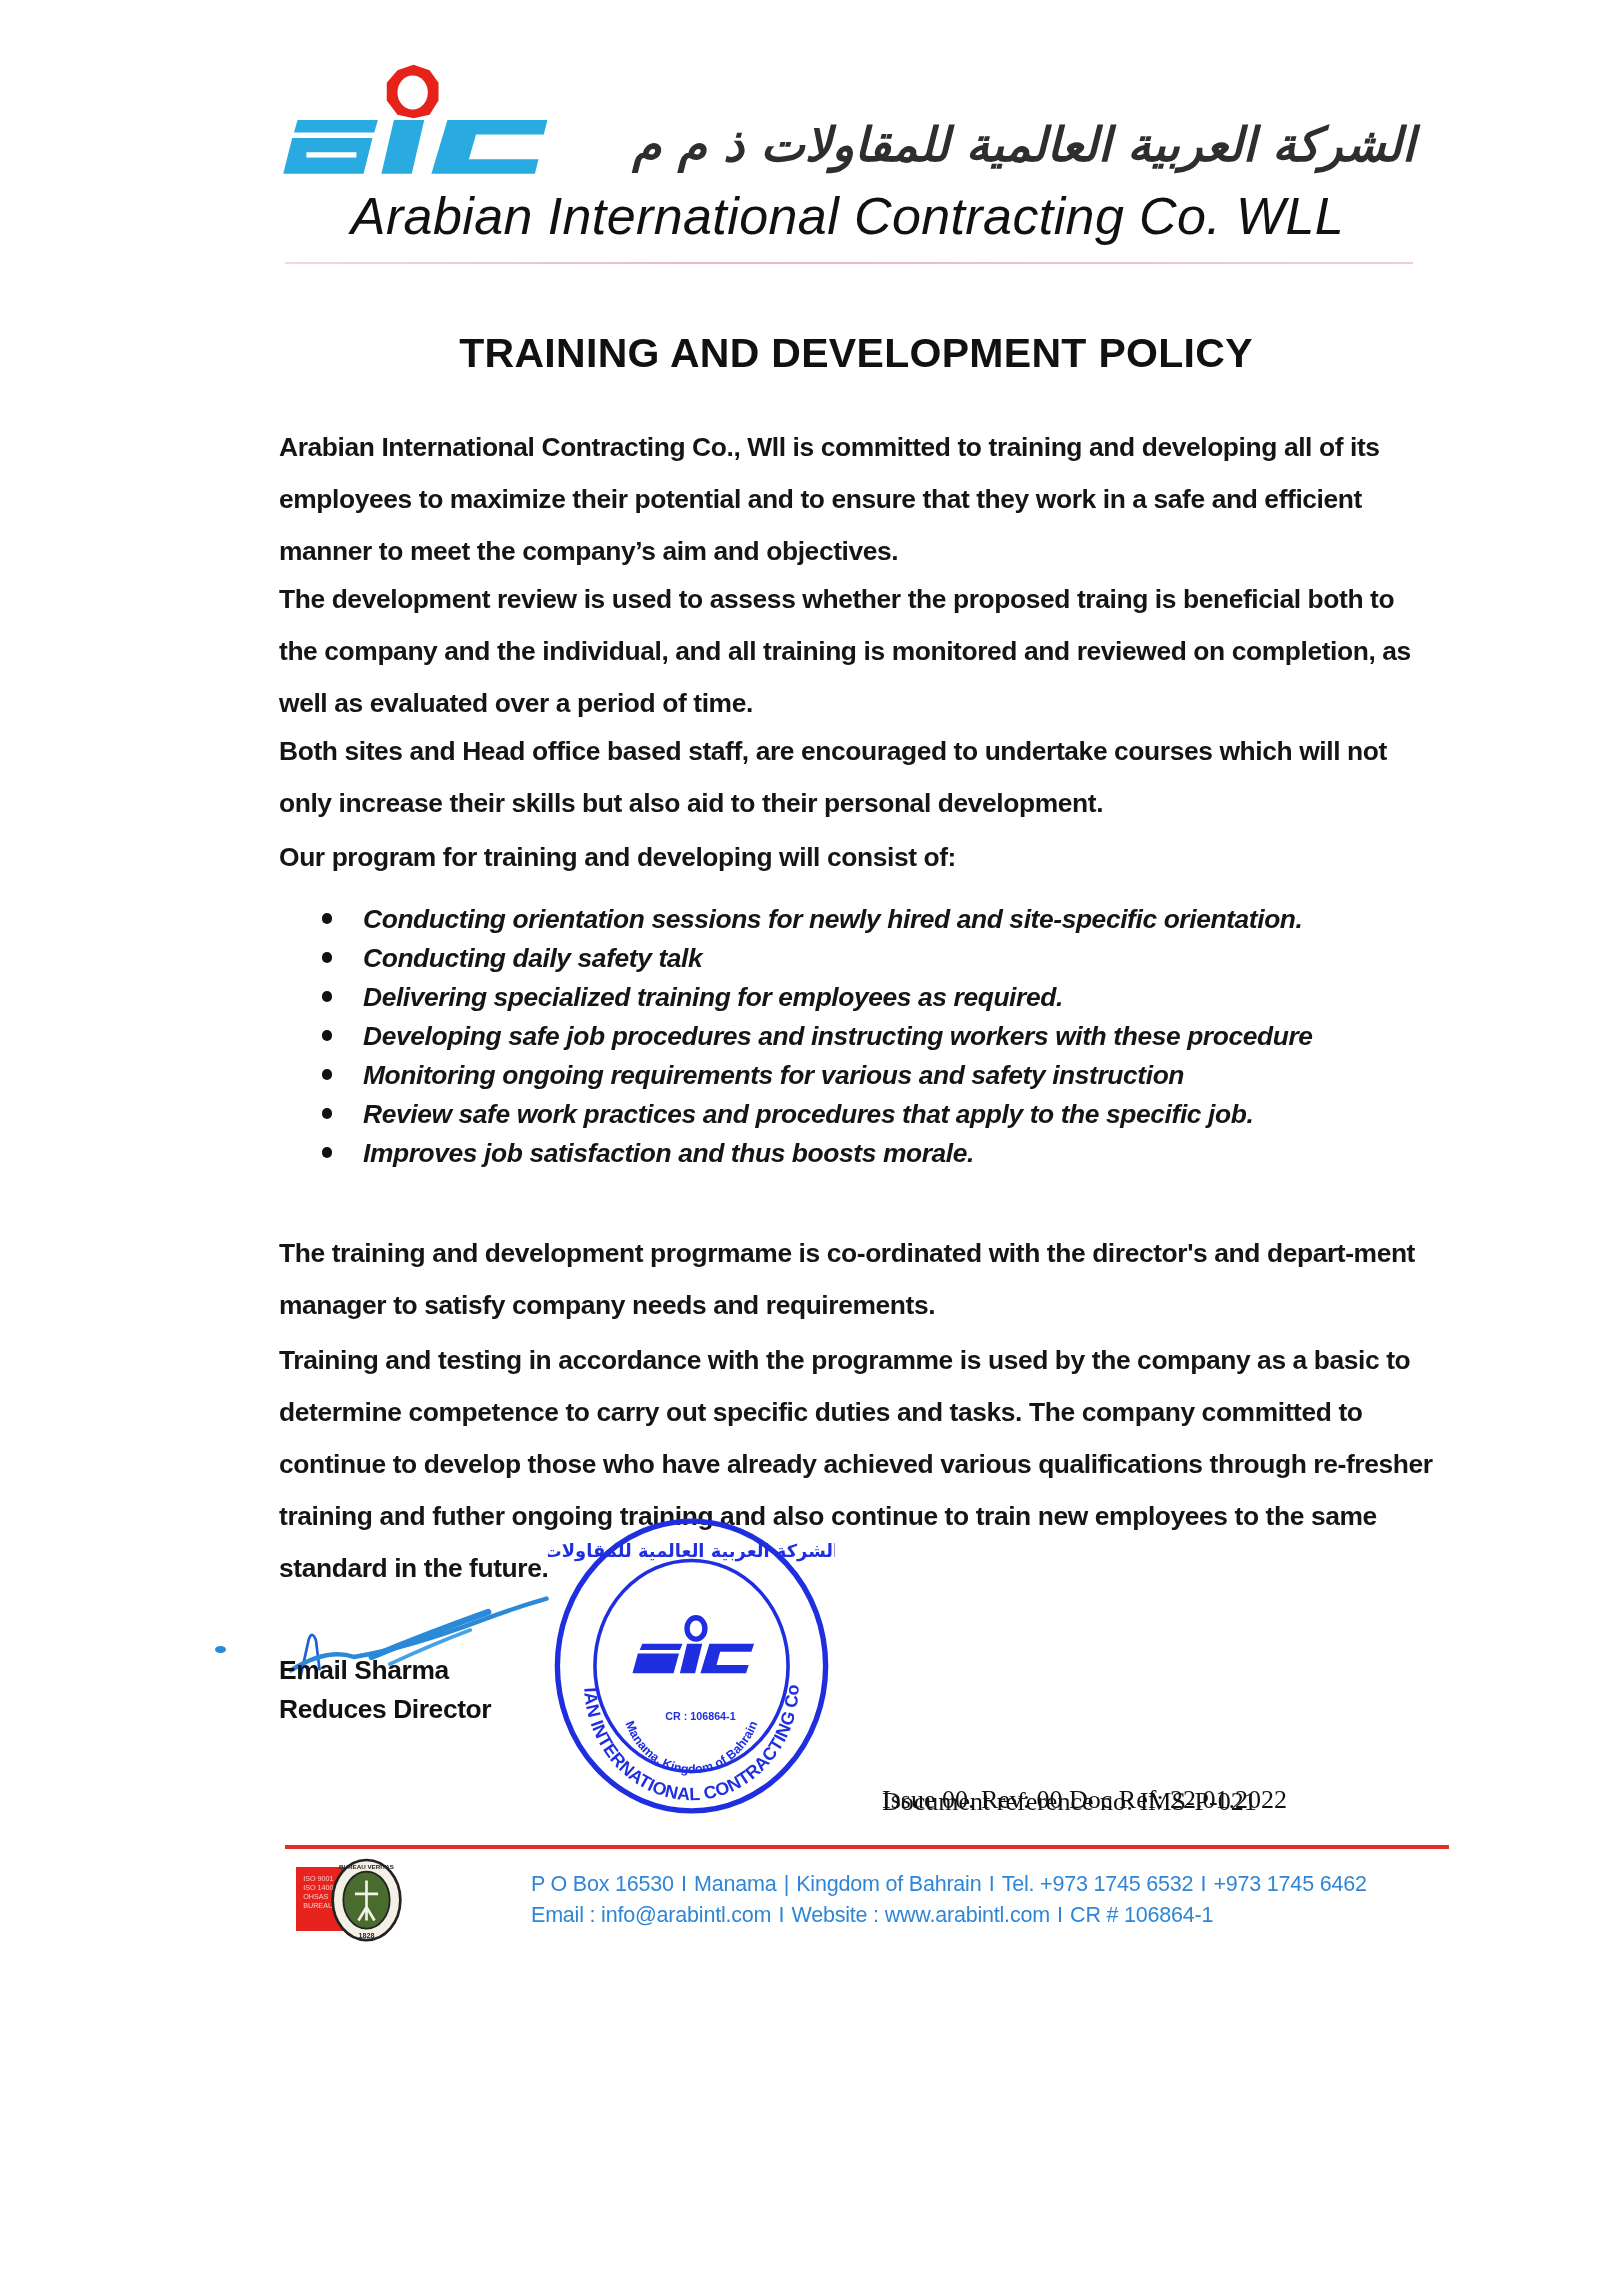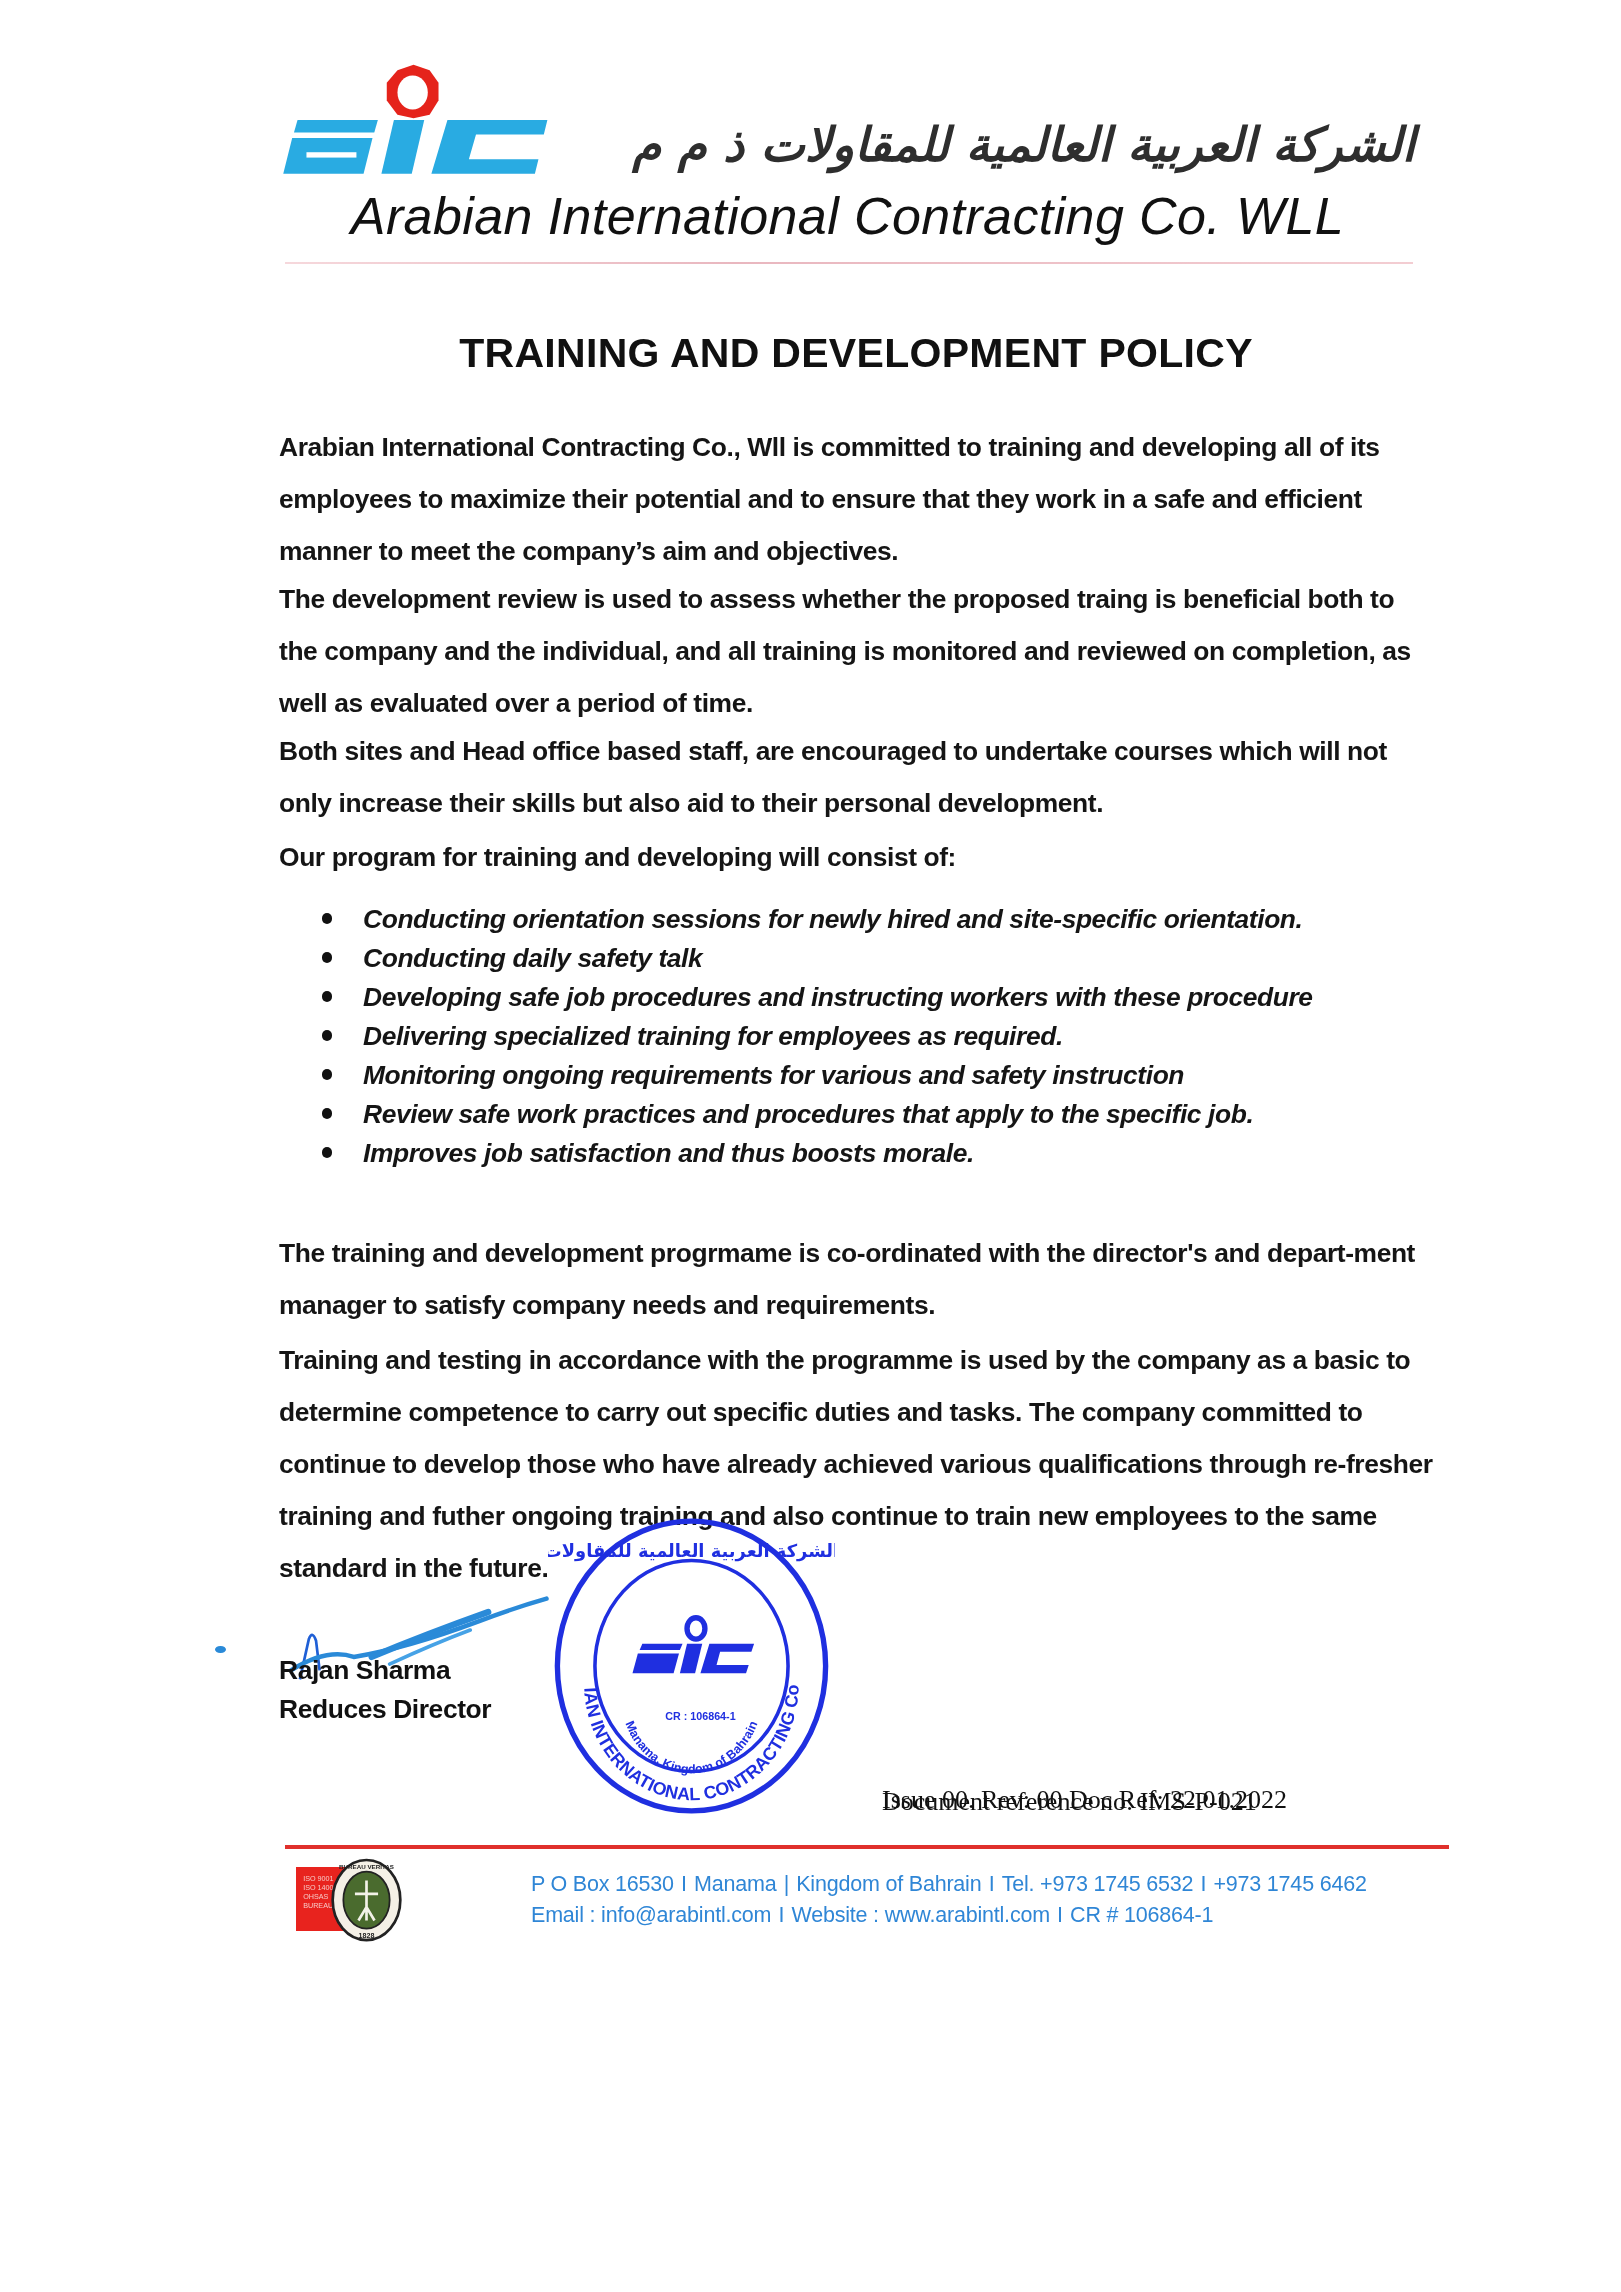--- a/index.html
+++ b/index.html
@@ -81,40 +81,40 @@
 <div id="title" class="abs">TRAINING AND DEVELOPMENT POLICY</div>
 
 <div id="p1" class="abs para">Arabian International Contracting Co., Wll is committed to training and developing all of its employees to maximize their potential and to ensure that they work in a safe and efficient manner to meet the company’s aim and objectives.</div>
 <div id="p2" class="abs para">The development review is used to assess whether the proposed traing is beneficial both to the company and the individual, and all training is monitored and reviewed on completion, as well as evaluated over a period of time.</div>
 <div id="p3" class="abs para">Both sites and Head office based staff, are encouraged to undertake courses which will not only increase their skills but also aid to their personal development.</div>
 <div id="p4" class="abs para">Our program for training and developing will consist of:</div>
 
 <ul id="bullets" class="abs">
   <li><span class="dot"></span><span>Conducting orientation sessions for newly hired and site-specific orientation.</span></li>
   <li><span class="dot"></span><span>Conducting daily safety talk</span></li>
+  <li><span class="dot"></span><span>Delivering specialized training for employees as required.</span></li>
   <li><span class="dot"></span><span>Developing safe job procedures and instructing workers with these procedure</span></li>
-  <li><span class="dot"></span><span>Delivering specialized training for employees as required.</span></li>
   <li><span class="dot"></span><span>Monitoring ongoing requirements for various and safety instruction</span></li>
   <li><span class="dot"></span><span>Review safe work practices and procedures that apply to the specific job.</span></li>
   <li><span class="dot"></span><span>Improves job satisfaction and thus boosts morale.</span></li>
 </ul>
 
 <div id="p5" class="abs para">The training and development progrmame is co-ordinated with the director's and depart-ment manager to satisfy company needs and requirements.</div>
 <div id="p6" class="abs para">Training and testing in accordance with the programme is used by the company as a basic to determine competence to carry out specific duties and tasks. The company committed to continue to develop those who have already achieved various qualifications through re-fresher training and futher ongoing training and also continue to train new employees to the same standard in the future.</div>
 
 <div id="sig-dot" class="abs"></div>
 <div id="signature" class="abs">
   <svg width="278" height="99" viewBox="0 0 310 110">
     <path d="M30 105 L40 60 Q44 50 48 62 L52 95" stroke="#1f5fd6" stroke-width="3" fill="none"></path>
     <path d="M20 95 Q60 70 90 80 Q150 70 230 40 Q270 25 305 15" stroke="#2a8ad8" stroke-width="5" fill="none" stroke-linecap="round"></path>
     <path d="M110 80 Q170 55 240 30" stroke="#2a8ad8" stroke-width="7" fill="none" stroke-linecap="round"></path>
     <path d="M130 88 Q180 65 220 50" stroke="#46a2e6" stroke-width="4" fill="none" stroke-linecap="round"></path>
   </svg>
 </div>
-<div id="signer-name" class="abs">Rajan Sharma</div>
+<div id="signer-name" class="abs">Email Sharma</div>
 <div id="signer-title" class="abs">Reduces Director</div>
 
 <div id="stamp" class="abs">
   <svg width="287" height="304" viewBox="0 0 320 340">
     <defs>
       <path id="outer-arc" d="M40 190 A120 130 0 0 0 280 190"></path>
       <path id="inner-arc" d="M80 200 A80 90 0 0 0 240 200"></path>
     </defs>
     <ellipse cx="160" cy="170" rx="150" ry="162" fill="none" stroke="#1f2fe0" stroke-width="6"></ellipse>
     <ellipse cx="160" cy="170" rx="108" ry="118" fill="none" stroke="#1f2fe0" stroke-width="4"></ellipse>

